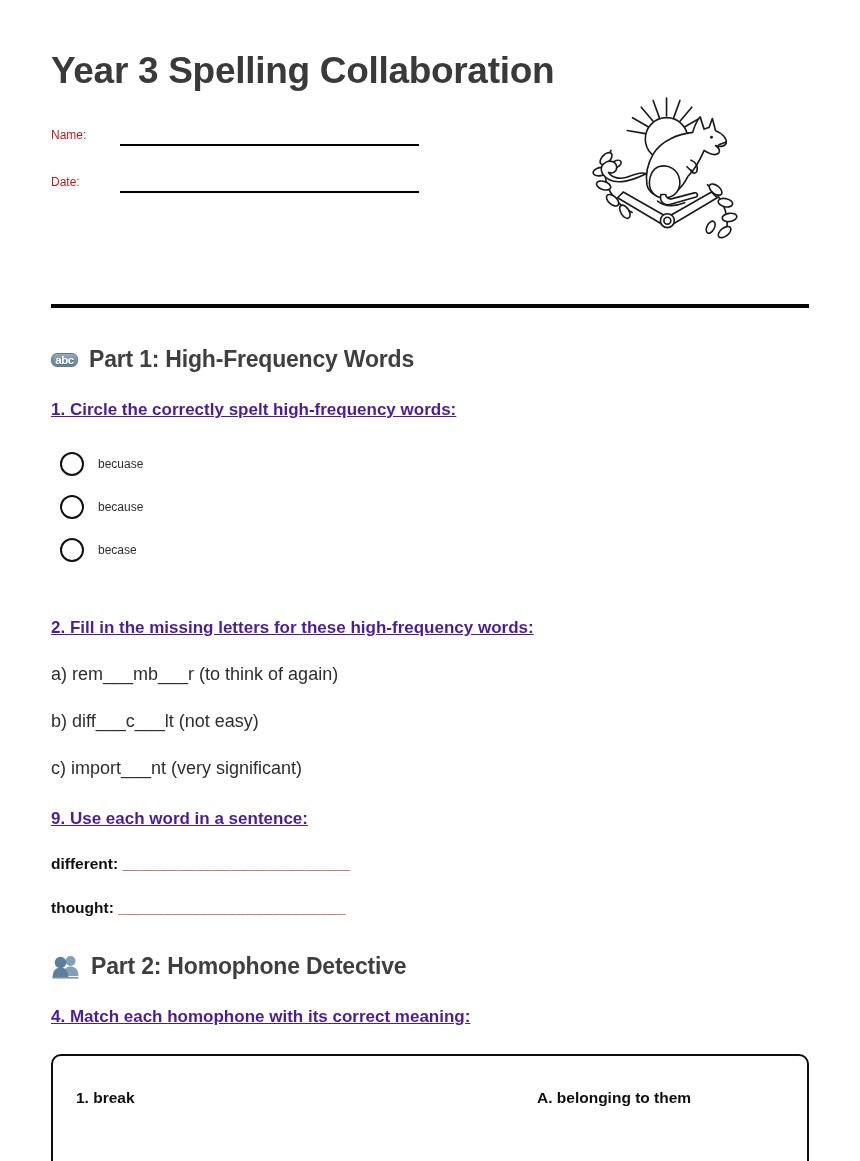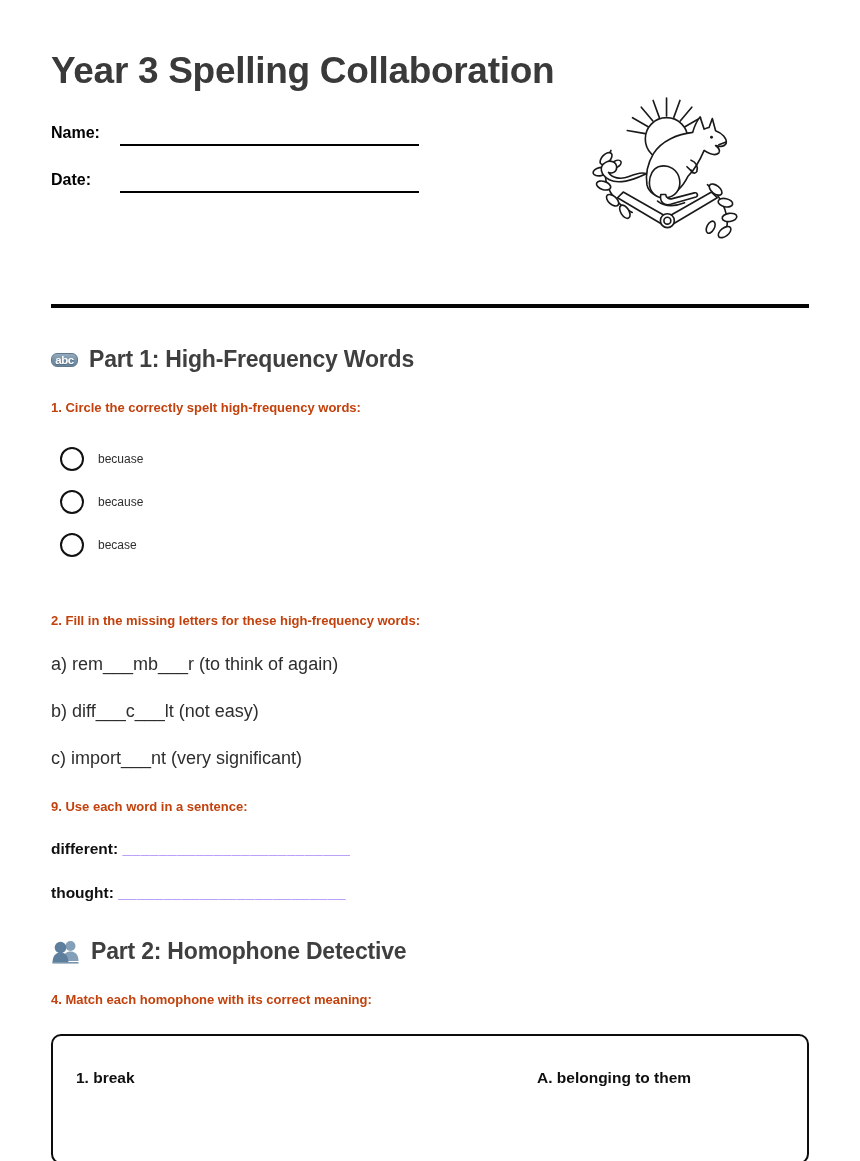--- a/index.html
+++ b/index.html
@@ -5,50 +5,50 @@
   * { margin:0; padding:0; box-sizing:border-box; }
   html,body { width:860px; height:1161px; background:#ffffff; overflow:hidden; }
   body { font-family:"Liberation Sans","DejaVu Sans",sans-serif; color:#222; position:relative; }
   .content { position:absolute; left:51px; top:0; width:758px; }
 
   h1.doc-title { margin-top:49px; font-size:37px; line-height:44px; font-weight:700;
                  color:#3a3a3a; letter-spacing:-0.3px; max-width:520px; }
 
   .field-row { display:flex; align-items:flex-end; height:24px; margin-top:29px; }
   .field-row.date { margin-top:23px; }
-  .field-label { width:69px; font-size:16px; font-weight:700; color:#000000; padding-bottom:4px; }
+  .field-label { width:69px; font-size:12px; font-weight:400; color:#b91c1c; padding-bottom:4px; }
   .field-line { width:299px; border-bottom:2px solid #000; height:22px; font-size:14px; }
 
   .illustration { position:absolute; left:575px; top:82px; width:188px; height:176px; }
 
   .divider { margin-top:111px; height:4px; background:#050505; }
 
   h2.part-heading { margin-top:38px; font-size:23px; font-weight:700; color:#3f3f3f;
                     letter-spacing:-0.2px; display:flex; align-items:center; }
   .abc-icon { width:27px; height:14px; border-radius:6px; margin-right:11px; flex:0 0 auto;
               background:linear-gradient(180deg,#96abbe 0%,#7590a6 55%,#6a87a0 100%);
               border:1px solid #5d7astroke; border:1px solid #5d7a91;
               display:flex; align-items:center; justify-content:center;
               color:#fff; font-size:11.5px; font-weight:700; letter-spacing:-0.5px;
               text-shadow:0 1px 1px rgba(0,0,0,0.25); }
   .people-icon { width:30px; height:27px; margin-right:10px; flex:0 0 auto; }
 
-  .prompt { margin-top:27px; font-size:13px; font-weight:700; color:#c2410c; }
+  .prompt { margin-top:27px; font-size:17px; font-weight:700; color:#4c1d95;text-decoration:underline; }
   .prompt.q2 { margin-top:56px; }
   .prompt.q3 { margin-top:30px; }
 
   .options { margin-top:32px; }
   .option-row { display:flex; align-items:center; margin-left:9px; margin-top:19px; height:24px; }
   .option-row:first-child { margin-top:0; }
   .radio { width:24px; height:24px; border:2.5px solid #111; border-radius:50%; background:#fff; flex:0 0 auto; }
   .option-label { margin-left:14px; font-size:12px; color:#2e2e2e; }
 
   .fill-item { margin-top:26px; font-size:18px; color:#2e2e2e; }
   .sentence-row { margin-top:26px; font-size:15.5px; font-weight:700; color:#101010; }
-  .sentence-line { font-weight:700; color:#8b5cf6; letter-spacing:0.5px; }
+  .sentence-line { font-weight:700; color:#7f1d1d; letter-spacing:0.5px; }
 
   h2.part2 { margin-top:36px; }
   .match-box { margin-top:27px; border:2px solid #0d0d0d; border-radius:10px; height:130px;
                padding:33px 0 0 23px; display:grid; grid-template-columns:461px auto;
                font-size:15.5px; font-weight:700; color:#0f0f0f; }
 
   svg .ln { fill:none; stroke:#1a1a1a; stroke-width:2; stroke-linecap:round; stroke-linejoin:round; }
   svg .wh { fill:#ffffff; stroke:#1a1a1a; stroke-width:2; stroke-linecap:round; stroke-linejoin:round; }
 </style>
 </head>

